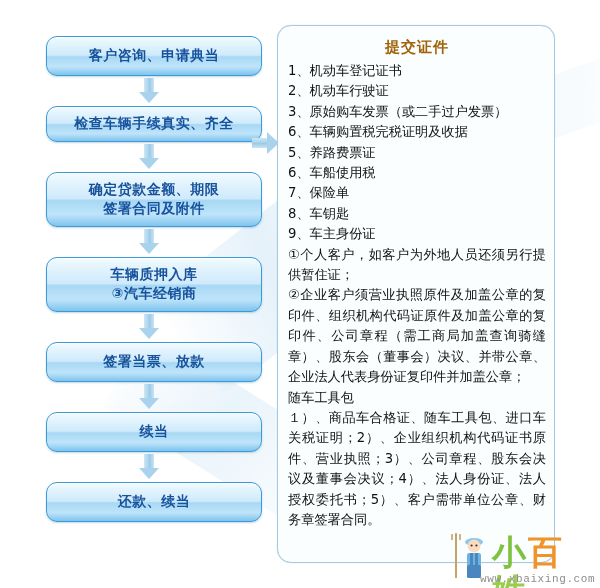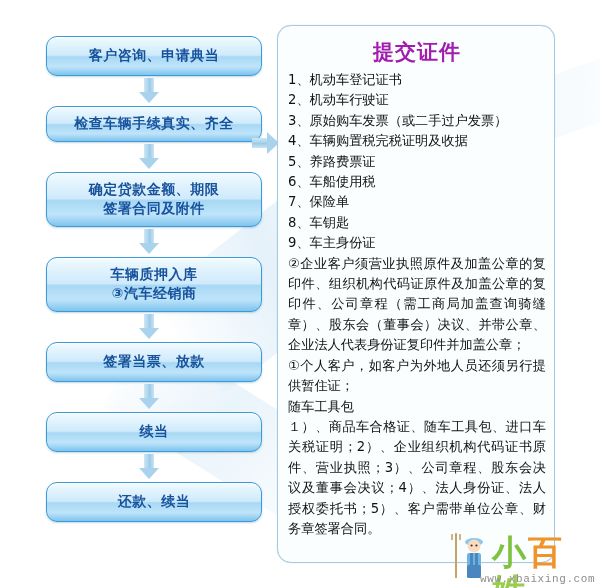--- a/index.html
+++ b/index.html
@@ -143,22 +143,22 @@
     border-radius: 14px;
     background: #fbfeff;
     box-shadow: 0 0 1px rgba(150,190,215,.7);
     z-index: 2;
     padding: 12px 8px 8px 10px;
     overflow: hidden;
   }
   #docs-title {
     text-align: center;
     font-weight: bold;
-    font-size: 21px;
-    color: #a21caf;
+    font-size: 15px;
+    color: #a16207;
     letter-spacing: 1px;
     margin-bottom: 4px;
   }
   .doc-line {
     font-size: 13.2px;
     line-height: 20.4px;
     color: #111;
     white-space: nowrap;
   }
   .doc-para {
@@ -290,29 +290,29 @@
   <div class="r-shaft"></div>
   <div class="r-head"></div>
 </div>
 
 <div id="docs-panel">
   <div id="docs-title">提交证件</div>
 
   <div class="doc-line">1、机动车登记证书</div>
   <div class="doc-line">2、机动车行驶证</div>
   <div class="doc-line">3、原始购车发票（或二手过户发票）</div>
-  <div class="doc-line">4、车辆购置税完税证明及收据</div>
+  <div class="doc-line">6、车辆购置税完税证明及收据</div>
   <div class="doc-line">5、养路费票证</div>
   <div class="doc-line">6、车船使用税</div>
   <div class="doc-line">7、保险单</div>
   <div class="doc-line">8、车钥匙</div>
   <div class="doc-line">9、车主身份证</div>
 
+  <div class="doc-para">①个人客户，如客户为外地人员还须另行提供暂住证；</div>
   <div class="doc-para">②企业客户须营业执照原件及加盖公章的复印件、组织机构代码证原件及加盖公章的复印件、公司章程（需工商局加盖查询骑缝章）、股东会（董事会）决议、并带公章、企业法人代表身份证复印件并加盖公章；</div>
-  <div class="doc-para">①个人客户，如客户为外地人员还须另行提供暂住证；</div>
   <div class="doc-para">随车工具包</div>
   <div class="doc-para">１）、商品车合格证、随车工具包、进口车关税证明；2）、企业组织机构代码证书原件、营业执照；3）、公司章程、股东会决议及董事会决议；4）、法人身份证、法人授权委托书；5）、客户需带单位公章、财务章签署合同。</div>
 </div>
 
 <div id="watermark">
   <svg width="40" height="50" viewBox="0 0 40 50" style="position:absolute;left:0;top:2px">
     <line x1="6" y1="2" x2="6" y2="46" stroke="#c8a06a" stroke-width="2"></line>
     <path d="M2 2 L2 8 M6 1 L6 8 M10 2 L10 8" stroke="#c8a06a" stroke-width="1.6" fill="none"></path>
     <ellipse cx="24" cy="10" rx="9" ry="4" fill="#8ec7e8"></ellipse>
     <circle cx="24" cy="14" r="6.5" fill="#fcdcc0"></circle>

